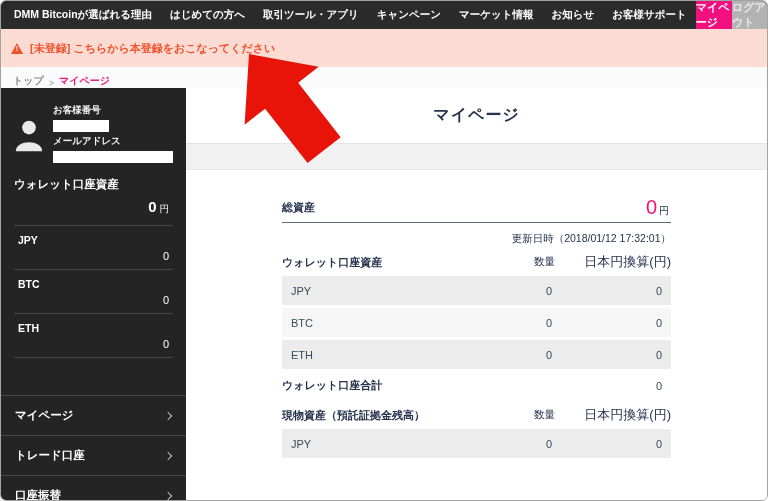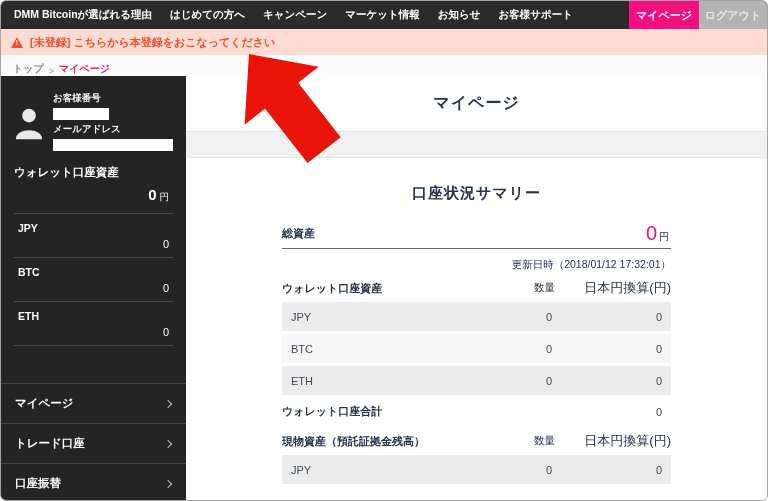--- a/index.html
+++ b/index.html
@@ -13,21 +13,21 @@
   
   .topnav { display:flex; align-items:stretch; height:28px; background:#2b2b2b; }
   .nav-links { display:flex; align-items:center; padding-left:4px; }
   .nav-link { color:#ffffff; font-size:10.5px; font-weight:bold; padding:0 9px; white-space:nowrap; cursor:pointer; }
   .nav-spacer { flex:1; }
   .nav-btn { display:flex; align-items:center; justify-content:center; font-size:11px; font-weight:bold; cursor:pointer; }
   .btn-mypage { width:70px; background:#f20f7e; color:#fff; }
   .btn-logout { width:68px; background:#b3b3b3; color:#e9e9e9; }
 
   
-  .alertbar { display:flex; align-items:center; height:26px; background:#fcdcd2; padding-left:10px; gap:7px; }
+  .alertbar { display:flex; align-items:center; height:38px; background:#fcdcd2; padding-left:10px; gap:7px; }
   .warn-tri { position:relative; width:0; height:0; border-left:6px solid transparent; border-right:6px solid transparent; border-bottom:11px solid #f0512c; }
   .warn-tri::after { content:"!"; position:absolute; left:-1.5px; top:2.5px; color:#fcdcd2; font-size:8px; font-weight:bold; line-height:1; }
   .alert-text { color:#f0512c; font-size:11px; font-weight:bold; cursor:pointer; }
 
   
   .breadcrumb { display:flex; align-items:flex-end; height:21px; background:#fbfbfb; padding-left:12px; gap:5px; font-size:10px; font-weight:bold; }
   .bc-home { color:#8a8a8a; cursor:pointer; }
   .bc-sep { color:#b0b0b0; font-size:9px; }
   .bc-current { color:#f20f7e; }
 
@@ -95,20 +95,21 @@
 </style>
 </head>
 <body>
 
 <div class="page">
 
   <div class="topnav">
     <div class="nav-links">
       <span class="nav-link">DMM Bitcoinが選ばれる理由</span>
       <span class="nav-link">はじめての方へ</span>
+      <span class="nav-link">取引ツール・アプリ</span>
       <span class="nav-link">キャンペーン</span>
       <span class="nav-link">マーケット情報</span>
       <span class="nav-link">お知らせ</span>
       <span class="nav-link">お客様サポート</span>
     </div>
     <div class="nav-spacer"></div>
     <div class="nav-btn btn-mypage">マイページ</div>
     <div class="nav-btn btn-logout">ログアウト</div>
   </div>
 
@@ -177,21 +178,20 @@
       </div>
     </div>
 
     <div class="main">
       <div class="main-header">
         <span class="page-title">マイページ</span>
       </div>
       <div class="gray-strip"></div>
 
       <div class="content">
-        <div class="summary-title">口座状況サマリー</div>
 
         <div class="total-row">
           <span class="total-label">総資産</span>
           <span class="total-value">
             <span class="num">0</span><span class="unit">円</span>
           </span>
         </div>
 
         <div class="updated">更新日時（2018/01/12 17:32:01）</div>
 

